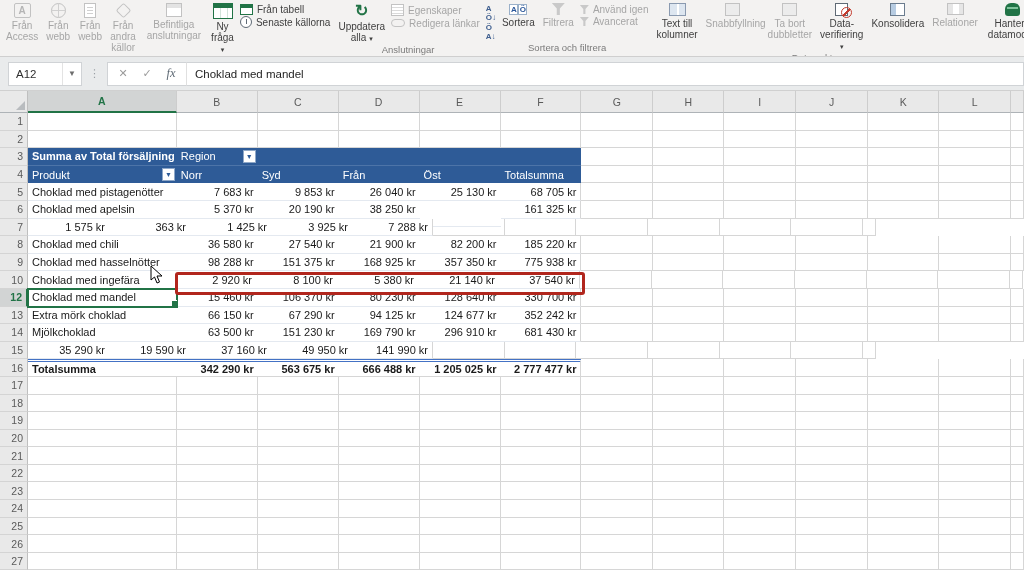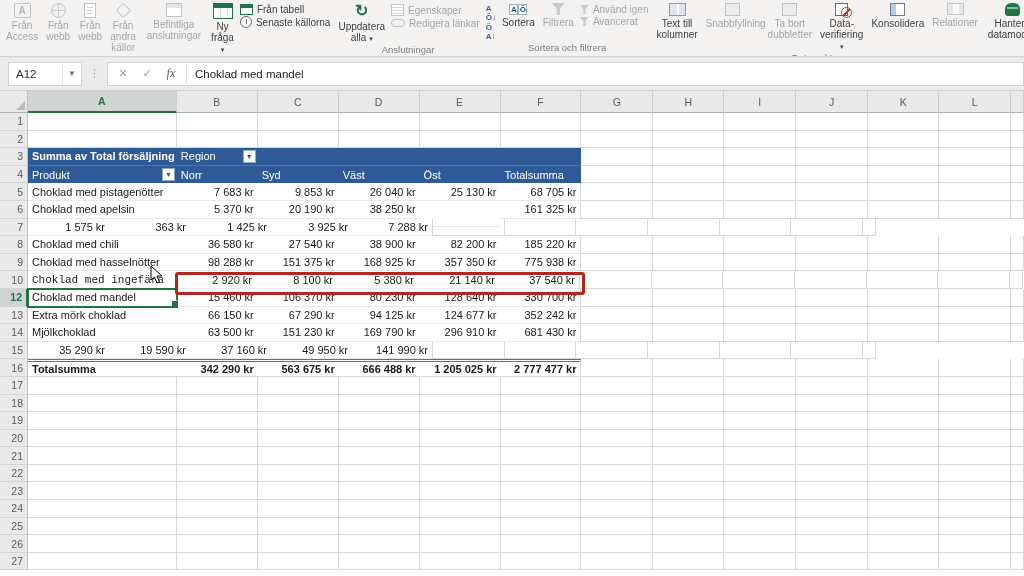--- a/index.html
+++ b/index.html
@@ -332,21 +332,21 @@
           <div class="cell" style="width: 72px;"></div>
           <div class="cell" style="width: 71px;"></div>
           <div class="cell" style="width: 72px;"></div>
           <div class="cell" style="width: 13px;"></div>
         </div>
         <div class="row">
           <div class="rowhdr">4</div>
           <div class="cell pvh" style="width: 149px;">Produkt<span class="ddbox">▼</span></div>
           <div class="cell pvh" style="width: 81px;">Norr</div>
           <div class="cell pvh" style="width: 81px;">Syd</div>
-          <div class="cell pvh" style="width: 81px;">Väst</div>
+          <div class="cell pvh" style="width: 81px;">Från</div>
           <div class="cell pvh" style="width: 81px;">Öst</div>
           <div class="cell pvh gr" style="width: 81px;">Totalsumma</div>
           <div class="cell" style="width: 72px;"></div>
           <div class="cell" style="width: 71px;"></div>
           <div class="cell" style="width: 72px;"></div>
           <div class="cell" style="width: 72px;"></div>
           <div class="cell" style="width: 71px;"></div>
           <div class="cell" style="width: 72px;"></div>
           <div class="cell" style="width: 13px;"></div>
         </div>
@@ -395,21 +395,21 @@
           <div class="cell" style="width: 72px;"></div>
           <div class="cell" style="width: 71px;"></div>
           <div class="cell" style="width: 72px;"></div>
           <div class="cell" style="width: 13px;"></div>
         </div>
         <div class="row">
           <div class="rowhdr">8</div>
           <div class="cell pv name" style="width: 149px;">Choklad med chili</div>
           <div class="cell pv num" style="width: 81px;">36 580 kr</div>
           <div class="cell pv num" style="width: 81px;">27 540 kr</div>
-          <div class="cell pv num" style="width: 81px;">38 900 kr</div>
+          <div class="cell pv num" style="width: 81px;">21 900 kr</div>
           <div class="cell pv num" style="width: 81px;">82 200 kr</div>
           <div class="cell pv num gr" style="width: 81px;">185 220 kr</div>
           <div class="cell" style="width: 72px;"></div>
           <div class="cell" style="width: 71px;"></div>
           <div class="cell" style="width: 72px;"></div>
           <div class="cell" style="width: 72px;"></div>
           <div class="cell" style="width: 71px;"></div>
           <div class="cell" style="width: 72px;"></div>
           <div class="cell" style="width: 13px;"></div>
         </div>
@@ -424,21 +424,21 @@
           <div class="cell" style="width: 72px;"></div>
           <div class="cell" style="width: 71px;"></div>
           <div class="cell" style="width: 72px;"></div>
           <div class="cell" style="width: 72px;"></div>
           <div class="cell" style="width: 71px;"></div>
           <div class="cell" style="width: 72px;"></div>
           <div class="cell" style="width: 13px;"></div>
         </div>
         <div class="row">
           <div class="rowhdr">10</div>
-          <div class="cell pv name" style="width: 147px; font-family: Liberation Mono, monospace;">Choklad med ingefära</div>
+          <div class="cell pv name" style="width: 147px;">Choklad med ingefära</div>
           <div class="cell pv num" style="width: 81px;">2 920 kr</div>
           <div class="cell pv num" style="width: 81px;">8 100 kr</div>
           <div class="cell pv num" style="width: 81px;">5 380 kr</div>
           <div class="cell pv num" style="width: 81px;">21 140 kr</div>
           <div class="cell pv num gr" style="width: 81px;">37 540 kr</div>
           <div class="cell" style="width: 72px;"></div>
           <div class="cell" style="width: 71px;"></div>
           <div class="cell" style="width: 72px;"></div>
           <div class="cell" style="width: 72px;"></div>
           <div class="cell" style="width: 71px;"></div>

